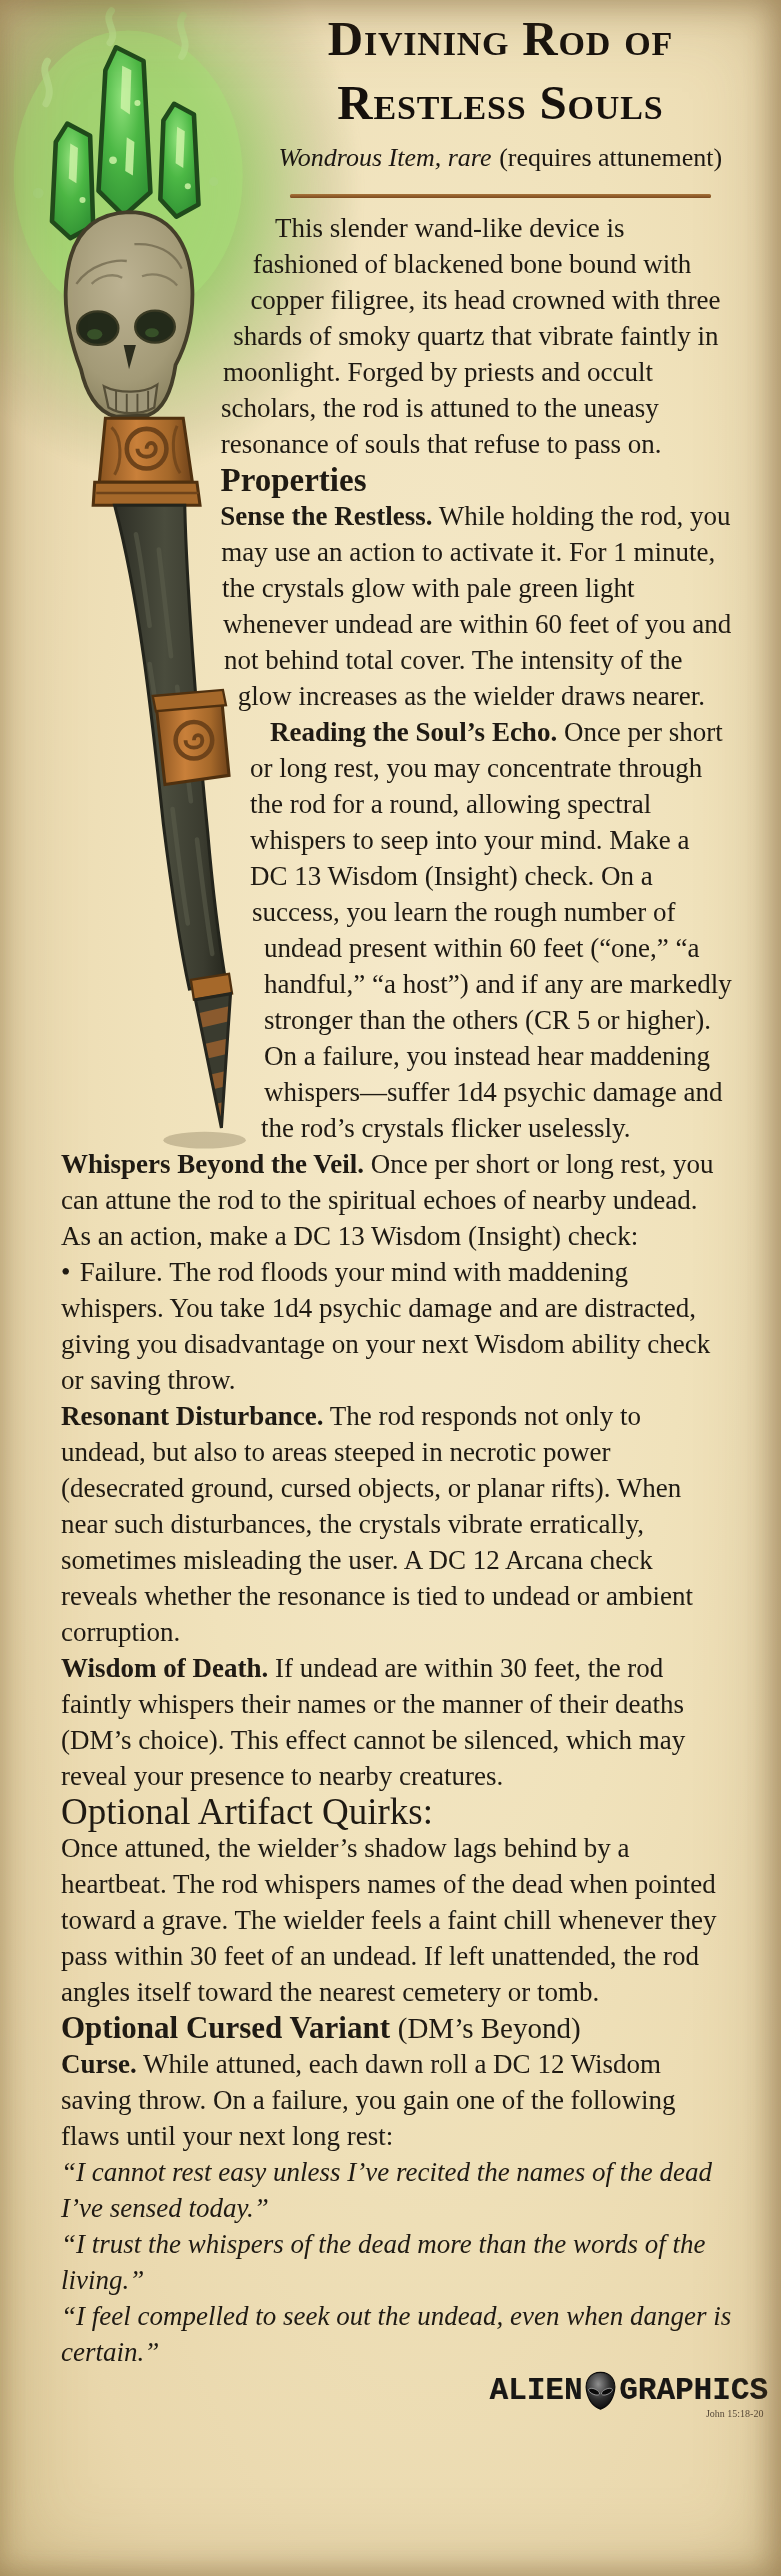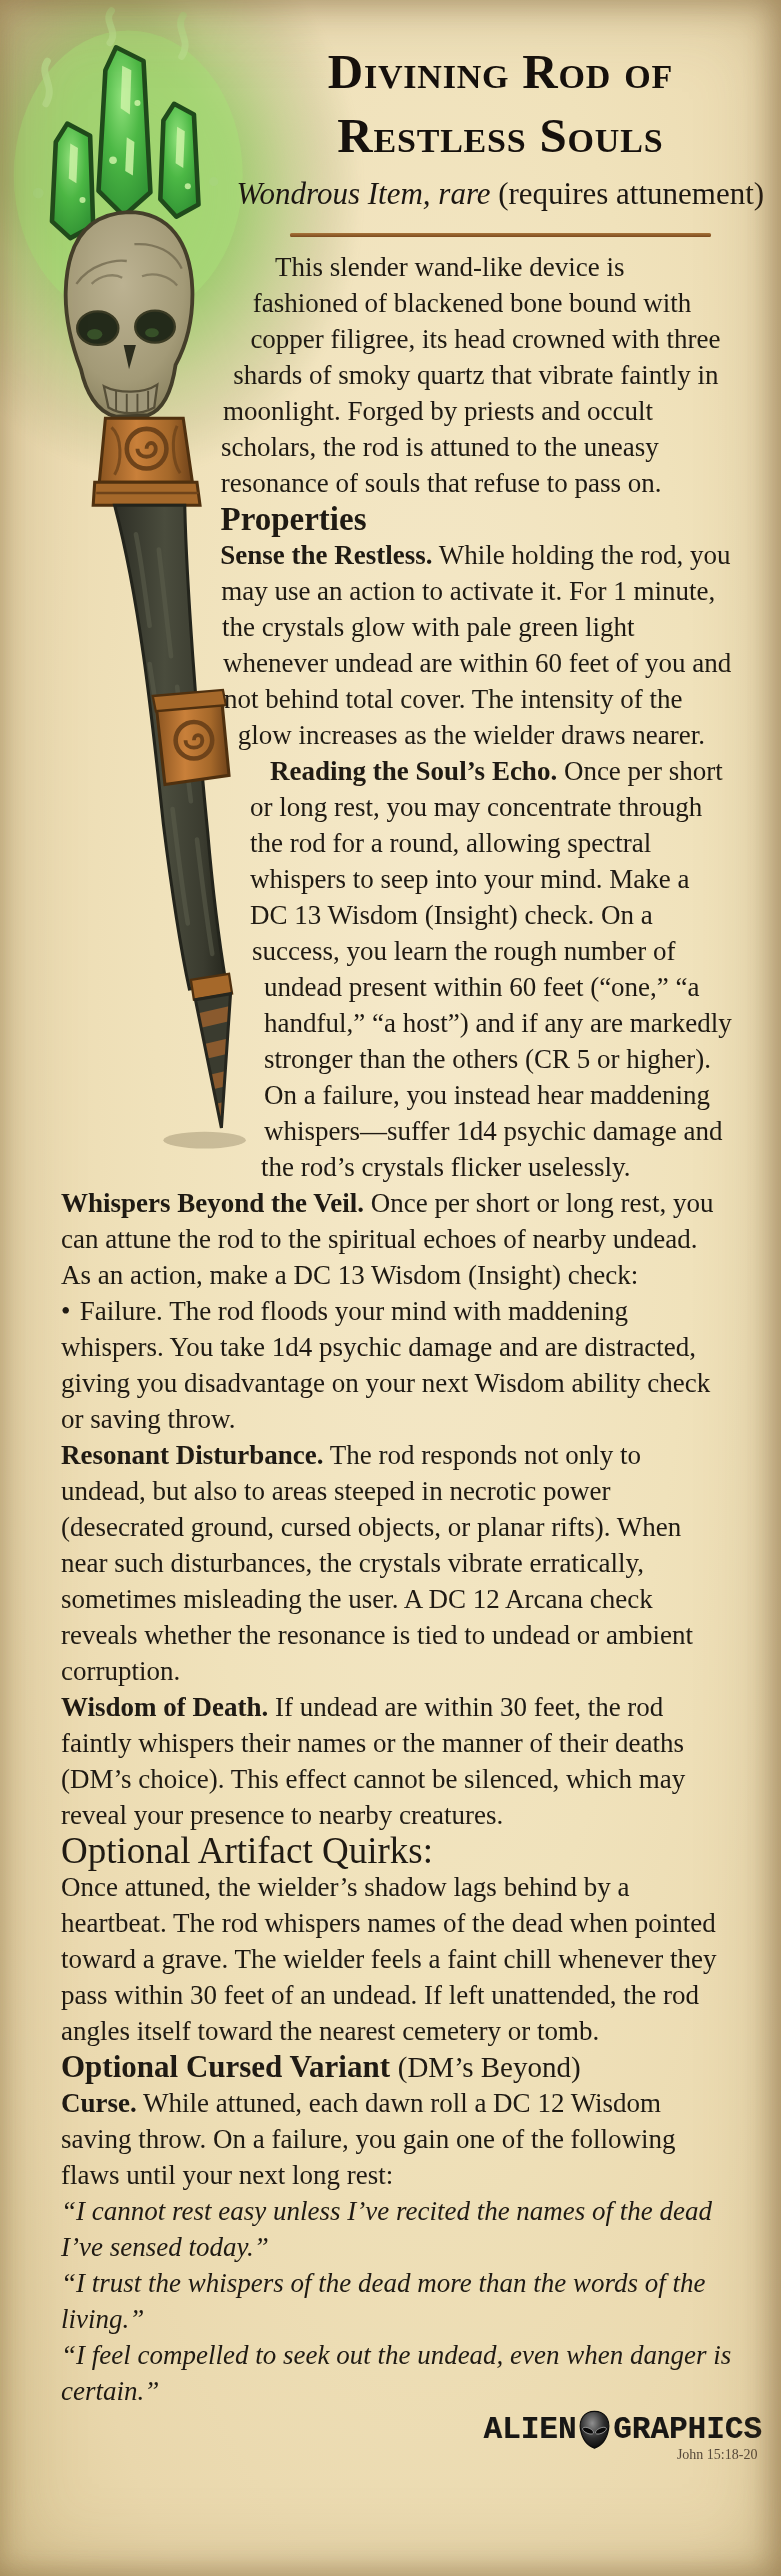--- a/index.html
+++ b/index.html
@@ -26,29 +26,29 @@
     position:absolute; inset:0; pointer-events:none;
     box-shadow:
       inset 0 0 72px 12.2px rgba(124,95,45,.26),
       inset -12.2px 0 26px rgba(96,58,26,.22),
       inset 0 12.2px 27.5px rgba(116,86,42,.16),
       inset 0 -9.2px 26px rgba(124,95,45,.18);
   }
   .rod-art { position:absolute; left:0; top:0; pointer-events:none; }
 
   
-  .header { position:relative; margin:0 15.3px 0 235px; padding-top:40px; text-align:center; }
+  .header { position:relative; margin:0 15.3px 0 235px; padding-top:7px; text-align:center; }
   .title {
     font-variant:small-caps;
     font-weight:700;
     font-size:49px; line-height:64px;
     color:#16110d;
     letter-spacing:0.8px;
   }
-  .subtitle { margin-top:7.6px; font-size:31px; color:#1c1712; }
+  .subtitle { margin-top:7.6px; font-size:26px; color:#1c1712; }
   .subtitle .it { font-style:italic; }
   .subtitle .norm { margin-left:7.6px; }
   .rule {
     width:421px; height:3.8px; margin:21.4px auto 0;
     background:linear-gradient(#a8743a, #7c4a1f);
     border-radius:1.5px;
   }
 
   
   .content {
@@ -68,29 +68,29 @@
   .lead { font-weight:700; }
   .props-head { font-weight:700; font-size:33px; margin-top:7.6px; }
   .gap-top { margin-top:44px; }
   .sect-head { font-weight:400; font-size:37px; margin-top:23px; margin-bottom:4.6px; }
   .cursed-head { font-weight:700; font-size:31px; margin-top:47px; margin-bottom:6.1px; }
   .cursed-head .norm { font-weight:400; font-size:29px; }
   .flaw { font-style:italic; margin-top:4.6px; }
   .bullet-marker { margin-right:9.2px; }
 
   
-  .brand { position:absolute; right:19px; top:3290; text-align:right; }
+  .brand { position:absolute; right:13px; top:3290; text-align:right; }
   .brand-row { display:flex; align-items:center; justify-content:flex-end; }
   .brand-word {
     font-family:"Liberation Mono", monospace;
     font-weight:700; font-size:31px; letter-spacing:0px;
     color:#181715; text-shadow:0.4px 0.4px 0 rgba(40,35,30,.5);
   }
   .alien-badge { width:35px; height:41px; margin:0 0.8px; }
-  .verse { margin-top:-3.1px; padding-right:4.6px; font-size:14px; color:#56493a; }
+  .verse { margin-top:-3.1px; padding-right:4.6px; font-size:10px; color:#56493a; }
 </style>
 </head>
 <body>
 
 <div class="page">
   <div class="glow"></div>
 
   <svg class="rod-art" width="252" height="1160" viewBox="0 0 330 1520">
     <defs>
       <radialGradient id="gcrysHead" cx="45%" cy="30%" r="80%">

